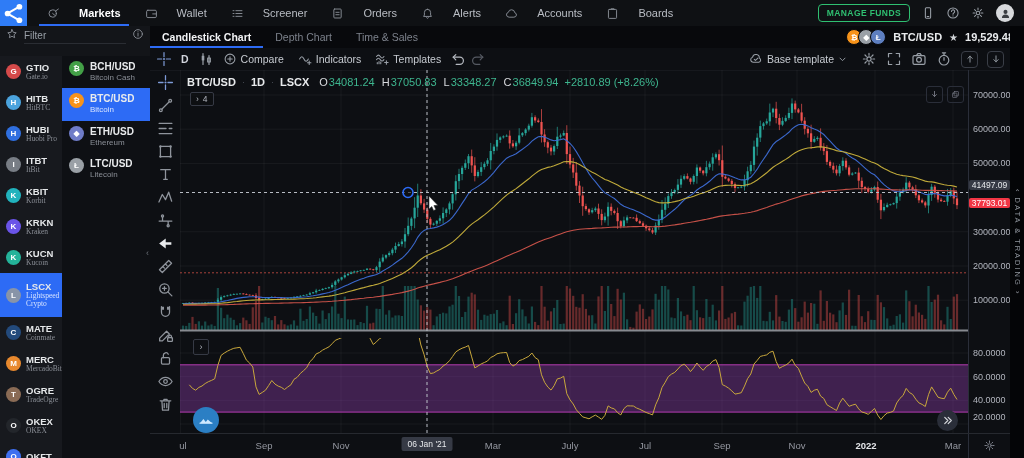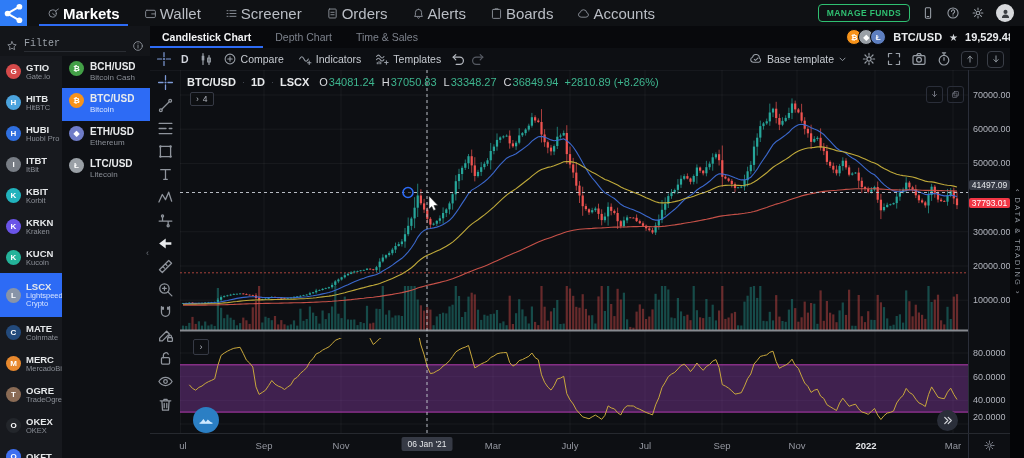--- a/index.html
+++ b/index.html
@@ -6,47 +6,47 @@
   #app{position:relative;width:1024px;height:458px;background:#0d0f13;overflow:hidden;
        font-family:"Liberation Sans","DejaVu Sans",sans-serif;color:#c7cbd1;
        -webkit-font-smoothing:antialiased;}
   .ico{display:inline-flex;align-items:center;justify-content:center;}
   .ico svg{width:100%;height:100%;}
 
   
   #topnav{position:absolute;left:0;top:0;right:0;height:26px;background:#0f1114;display:flex;align-items:stretch;z-index:30;}
   #logo{width:27px;height:26px;background:#2f7cf6;display:flex;align-items:center;justify-content:center;flex:none;}
   #main-nav{display:flex;align-items:stretch;padding-left:8px;}
-  .nav-item{position:relative;display:flex;align-items:center;gap:3px;padding:0 12px;font-size:15px;color:#b9bdc4;cursor:pointer;}
+  .nav-item{position:relative;display:flex;align-items:center;gap:19px;padding:0 12px;font-size:11px;color:#b9bdc4;cursor:pointer;}
   .nav-item .ico{width:13px;height:13px;color:#868b93;}
   .nav-item.active{color:#fff;font-weight:bold;}
   .nav-item.active::after{content:"";position:absolute;left:4px;right:4px;bottom:0;height:2px;background:#2d6bf5;}
   #nav-right{margin-left:auto;display:flex;align-items:center;gap:11px;padding-right:10px;}
   #manage-funds{background:none;border:1px solid #2fbf71;color:#2fbf71;font-size:8.5px;letter-spacing:.4px;
       border-radius:4px;padding:3px 8px;font-family:inherit;font-weight:bold;cursor:pointer;}
   .nav-icon{width:14px;height:14px;color:#9aa0a8;}
   #avatar{width:18px;height:18px;border-radius:50%;background:#d7d9dc;display:flex;align-items:center;justify-content:center;}
   #avatar .ico{width:13px;height:13px;}
 
   
   #sidebar{position:absolute;left:0;top:26px;bottom:0;width:150px;background:#131519;z-index:20;}
-  #filter-row{display:flex;align-items:flex-end;height:24px;padding:2px 6px 0 6px;gap:6px;font-family:Liberation Mono, monospace;}
+  #filter-row{display:flex;align-items:flex-start;height:24px;padding:2px 6px 0 6px;gap:6px;}
   #filter-row .ico{width:12px;height:12px;color:#8b9097;flex:none;}
   #filter-input{flex:1;background:transparent;border:none;outline:none;color:#cfd3d8;font-size:10px;
       border-bottom:1px solid #2a2d33;padding:2px 0;font-family:inherit;min-width:0;}
   #filter-input::placeholder{color:#9aa0a8;}
   #side-cols{position:absolute;left:0;right:0;top:30px;bottom:0;display:flex;}
   #exchange-list{width:62px;background:#17191e;}
   #pair-list{width:88px;background:#0e1014;}
   .exch-item{display:flex;align-items:center;gap:5px;padding:4px 2px 4px 6px;height:23px;cursor:pointer;}
   .coin-ic{width:15px;height:15px;border-radius:50%;flex:none;display:flex;align-items:center;justify-content:center;
       font-size:8px;font-weight:bold;color:#fff;}
   .exch-txt{line-height:1.05;min-width:0;}
   .exch-code{font-size:9.5px;font-weight:bold;color:#e6e8ea;}
-  .exch-name{font-size:7.5px;color:#8b8f97;white-space:normal;}
+  .exch-name{font-size:7.5px;color:#8b8f97;white-space:normal;font-family:Liberation Serif, serif;}
   .exch-item.selected{background:#2d6bf5;height:36px;}
   .exch-item.selected .exch-name{color:#d6e3ff;}
   .pair-item{display:flex;align-items:flex-start;gap:6px;padding:5px 2px 5px 7px;cursor:pointer;}
   .pair-sym{font-size:10px;font-weight:bold;color:#e9ebed;line-height:1.2;}
   .pair-name{font-size:8px;color:#8b8f97;line-height:1.3;}
   .pair-item.selected{background:#2d6bf5;}
   .pair-item.selected .pair-name{color:#d6e3ff;}
   #side-collapse{position:absolute;right:1px;top:222px;color:#6d727a;font-size:9px;cursor:pointer;}
 
   
@@ -180,33 +180,33 @@
             <svg viewBox="0 0 16 16" fill="none" stroke="currentColor" stroke-width="1.2" stroke-linecap="round" stroke-linejoin="round">
               <path d="M8 2.8a3.8 3.8 0 013.8 3.8v3.2l1 1.8H3.2l1-1.8V6.6A3.8 3.8 0 018 2.8z"></path>
               <path d="M6.9 13.2a1.2 1.2 0 002.2 0"></path>
             </svg>
           </span>
           <span>Alerts</span>
         </div>
         <div class="nav-item">
           <span class="ico">
             <svg viewBox="0 0 16 16" fill="none" stroke="currentColor" stroke-width="1.2" stroke-linecap="round" stroke-linejoin="round">
-              <rect x="3" y="3" width="10" height="11" rx="1"></rect>
-              <path d="M6 3V2.2h4V3"></path>
-            </svg>
-          </span>
-          <span>Boards</span>
+              <path d="M4.6 12.5a3 3 0 01-.5-5.9A4 4 0 0112 7a2.8 2.8 0 01-.6 5.5z"></path>
+            </svg>
+          </span>
+          <span>Accounts</span>
         </div>
         <div class="nav-item">
           <span class="ico">
             <svg viewBox="0 0 16 16" fill="none" stroke="currentColor" stroke-width="1.2" stroke-linecap="round" stroke-linejoin="round">
-              <path d="M4.6 12.5a3 3 0 01-.5-5.9A4 4 0 0112 7a2.8 2.8 0 01-.6 5.5z"></path>
-            </svg>
-          </span>
-          <span>Accounts</span>
+              <rect x="3" y="3" width="10" height="11" rx="1"></rect>
+              <path d="M6 3V2.2h4V3"></path>
+            </svg>
+          </span>
+          <span>Boards</span>
         </div>
       </nav>
     <div id="nav-right">
       <button id="manage-funds">MANAGE FUNDS</button>
       <span class="ico nav-icon" id="ic-phone">
           <svg viewBox="0 0 16 16" fill="none" stroke="currentColor" stroke-width="1.2" stroke-linecap="round" stroke-linejoin="round">
             <rect x="5" y="2" width="6" height="12" rx="1.2"></rect>
             <path d="M7 12h2"></path>
           </svg>
         </span>

